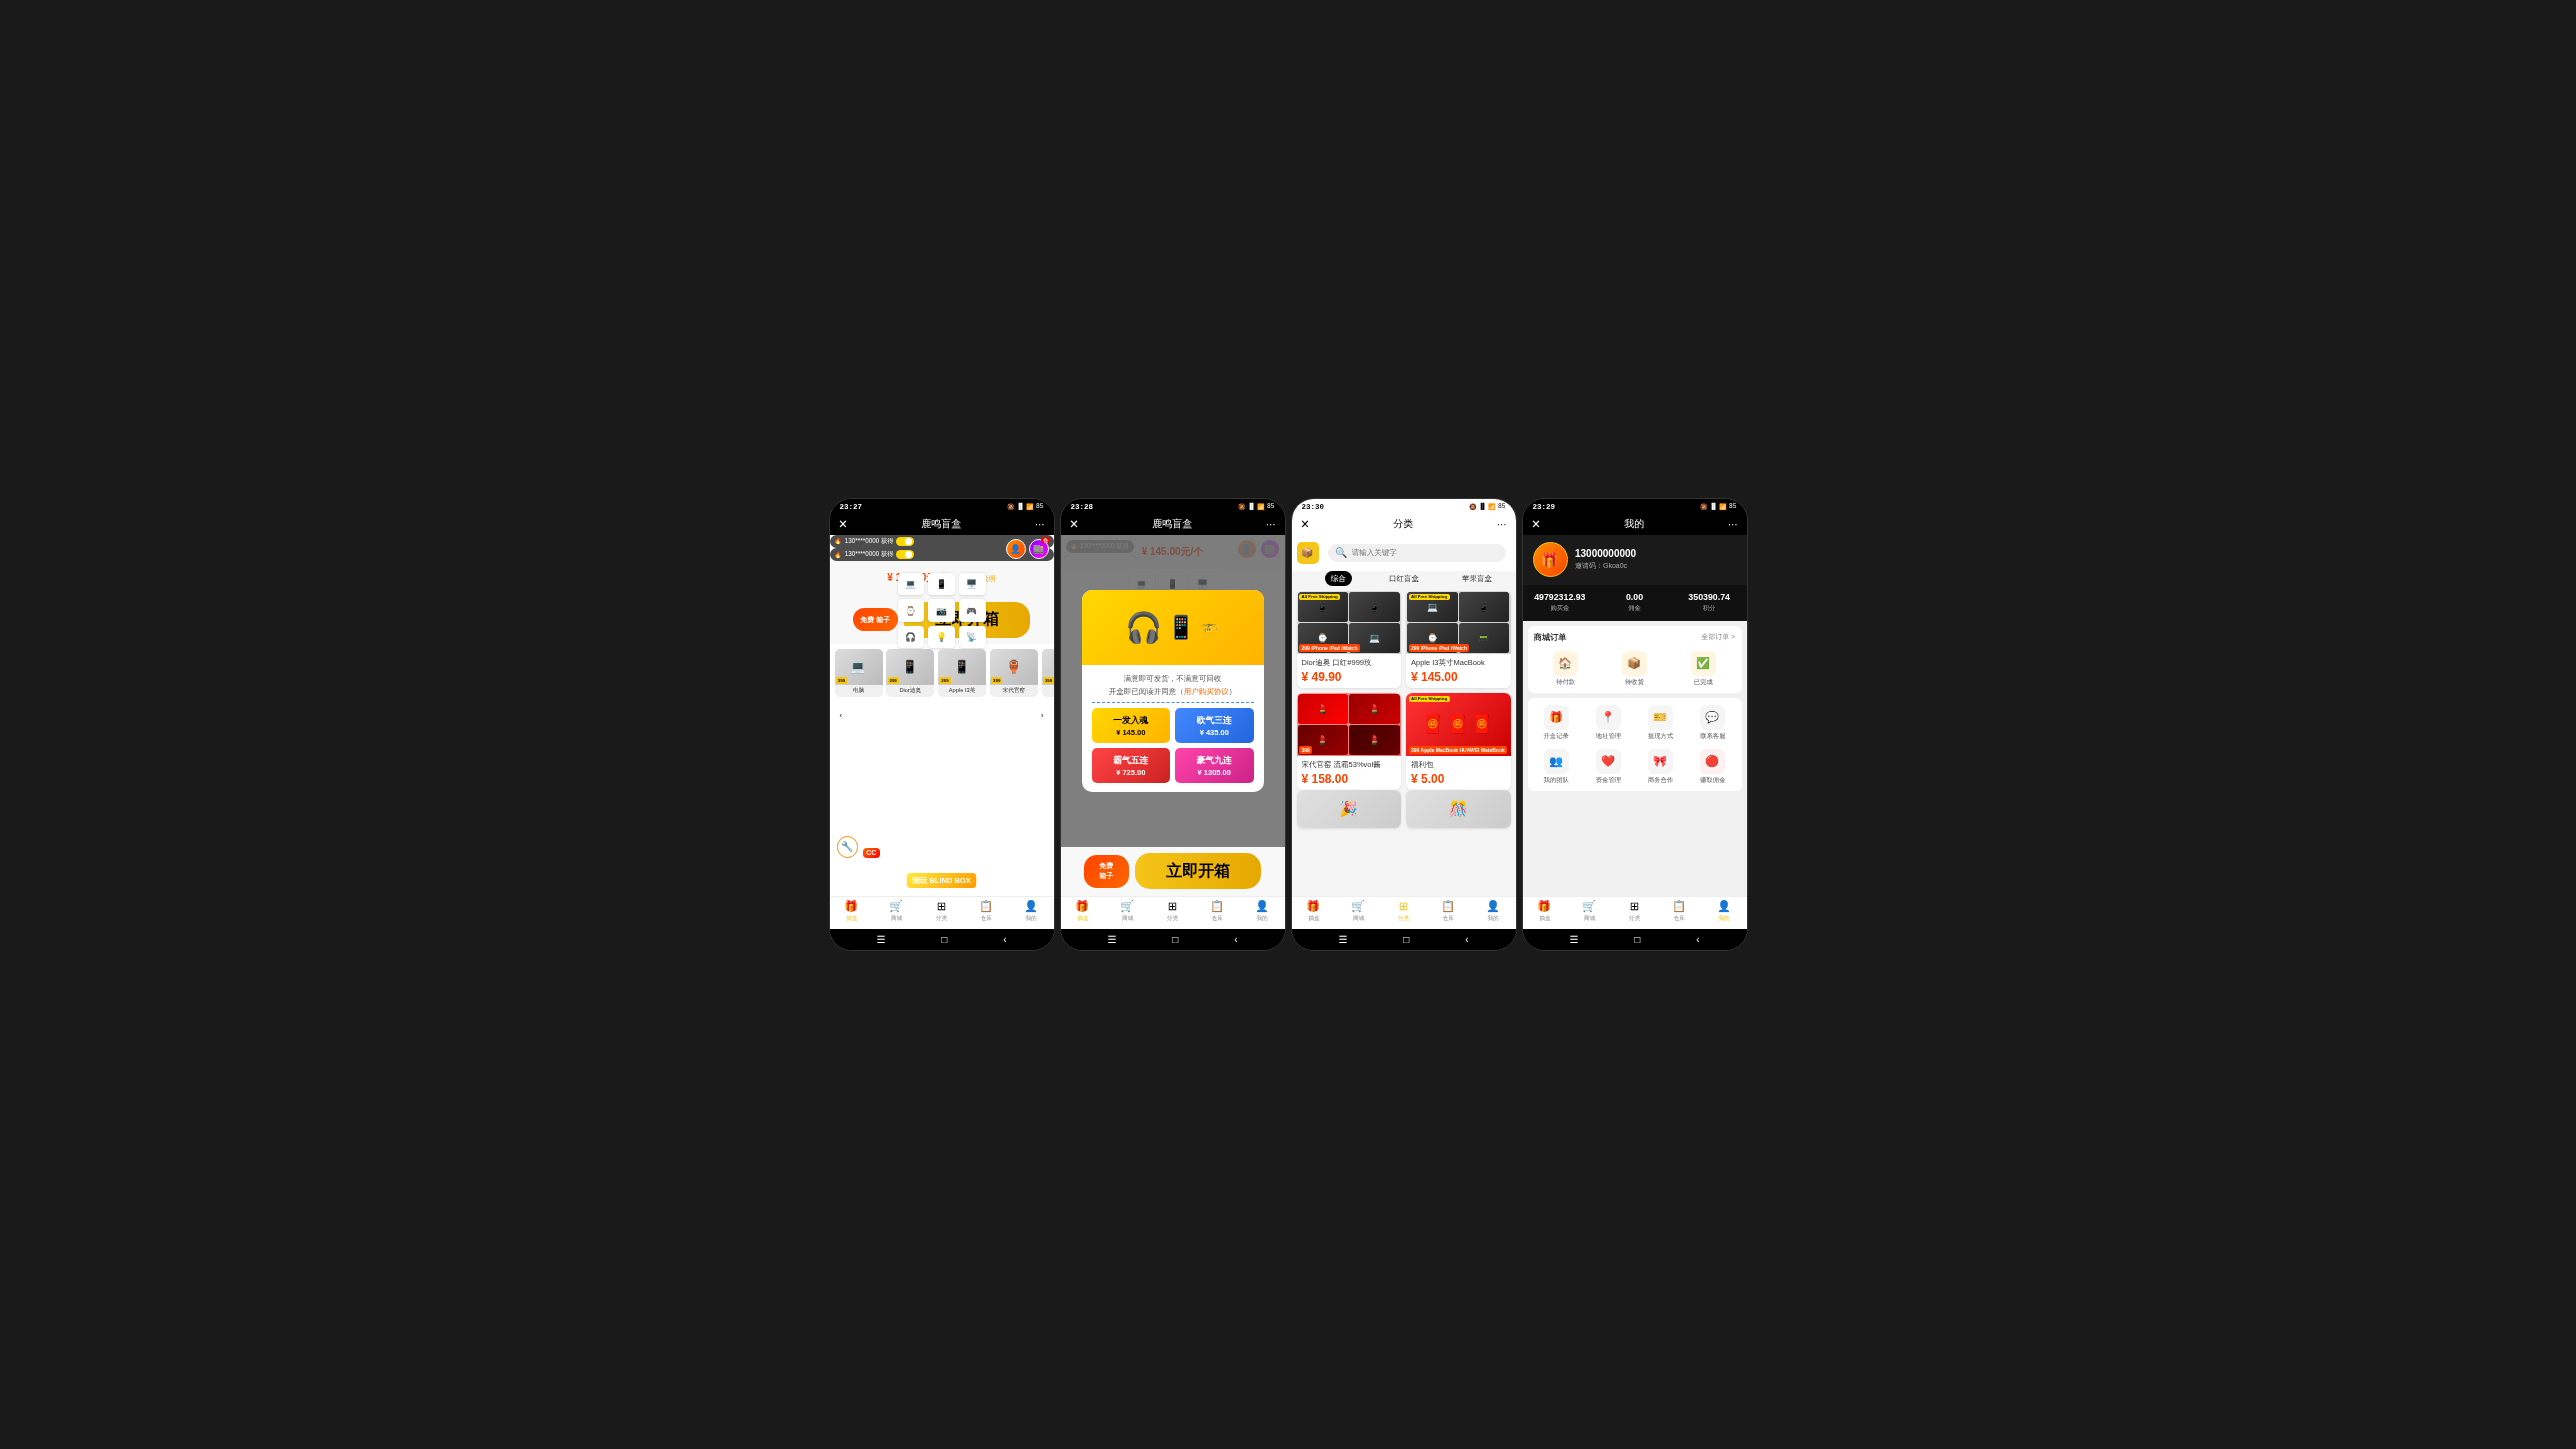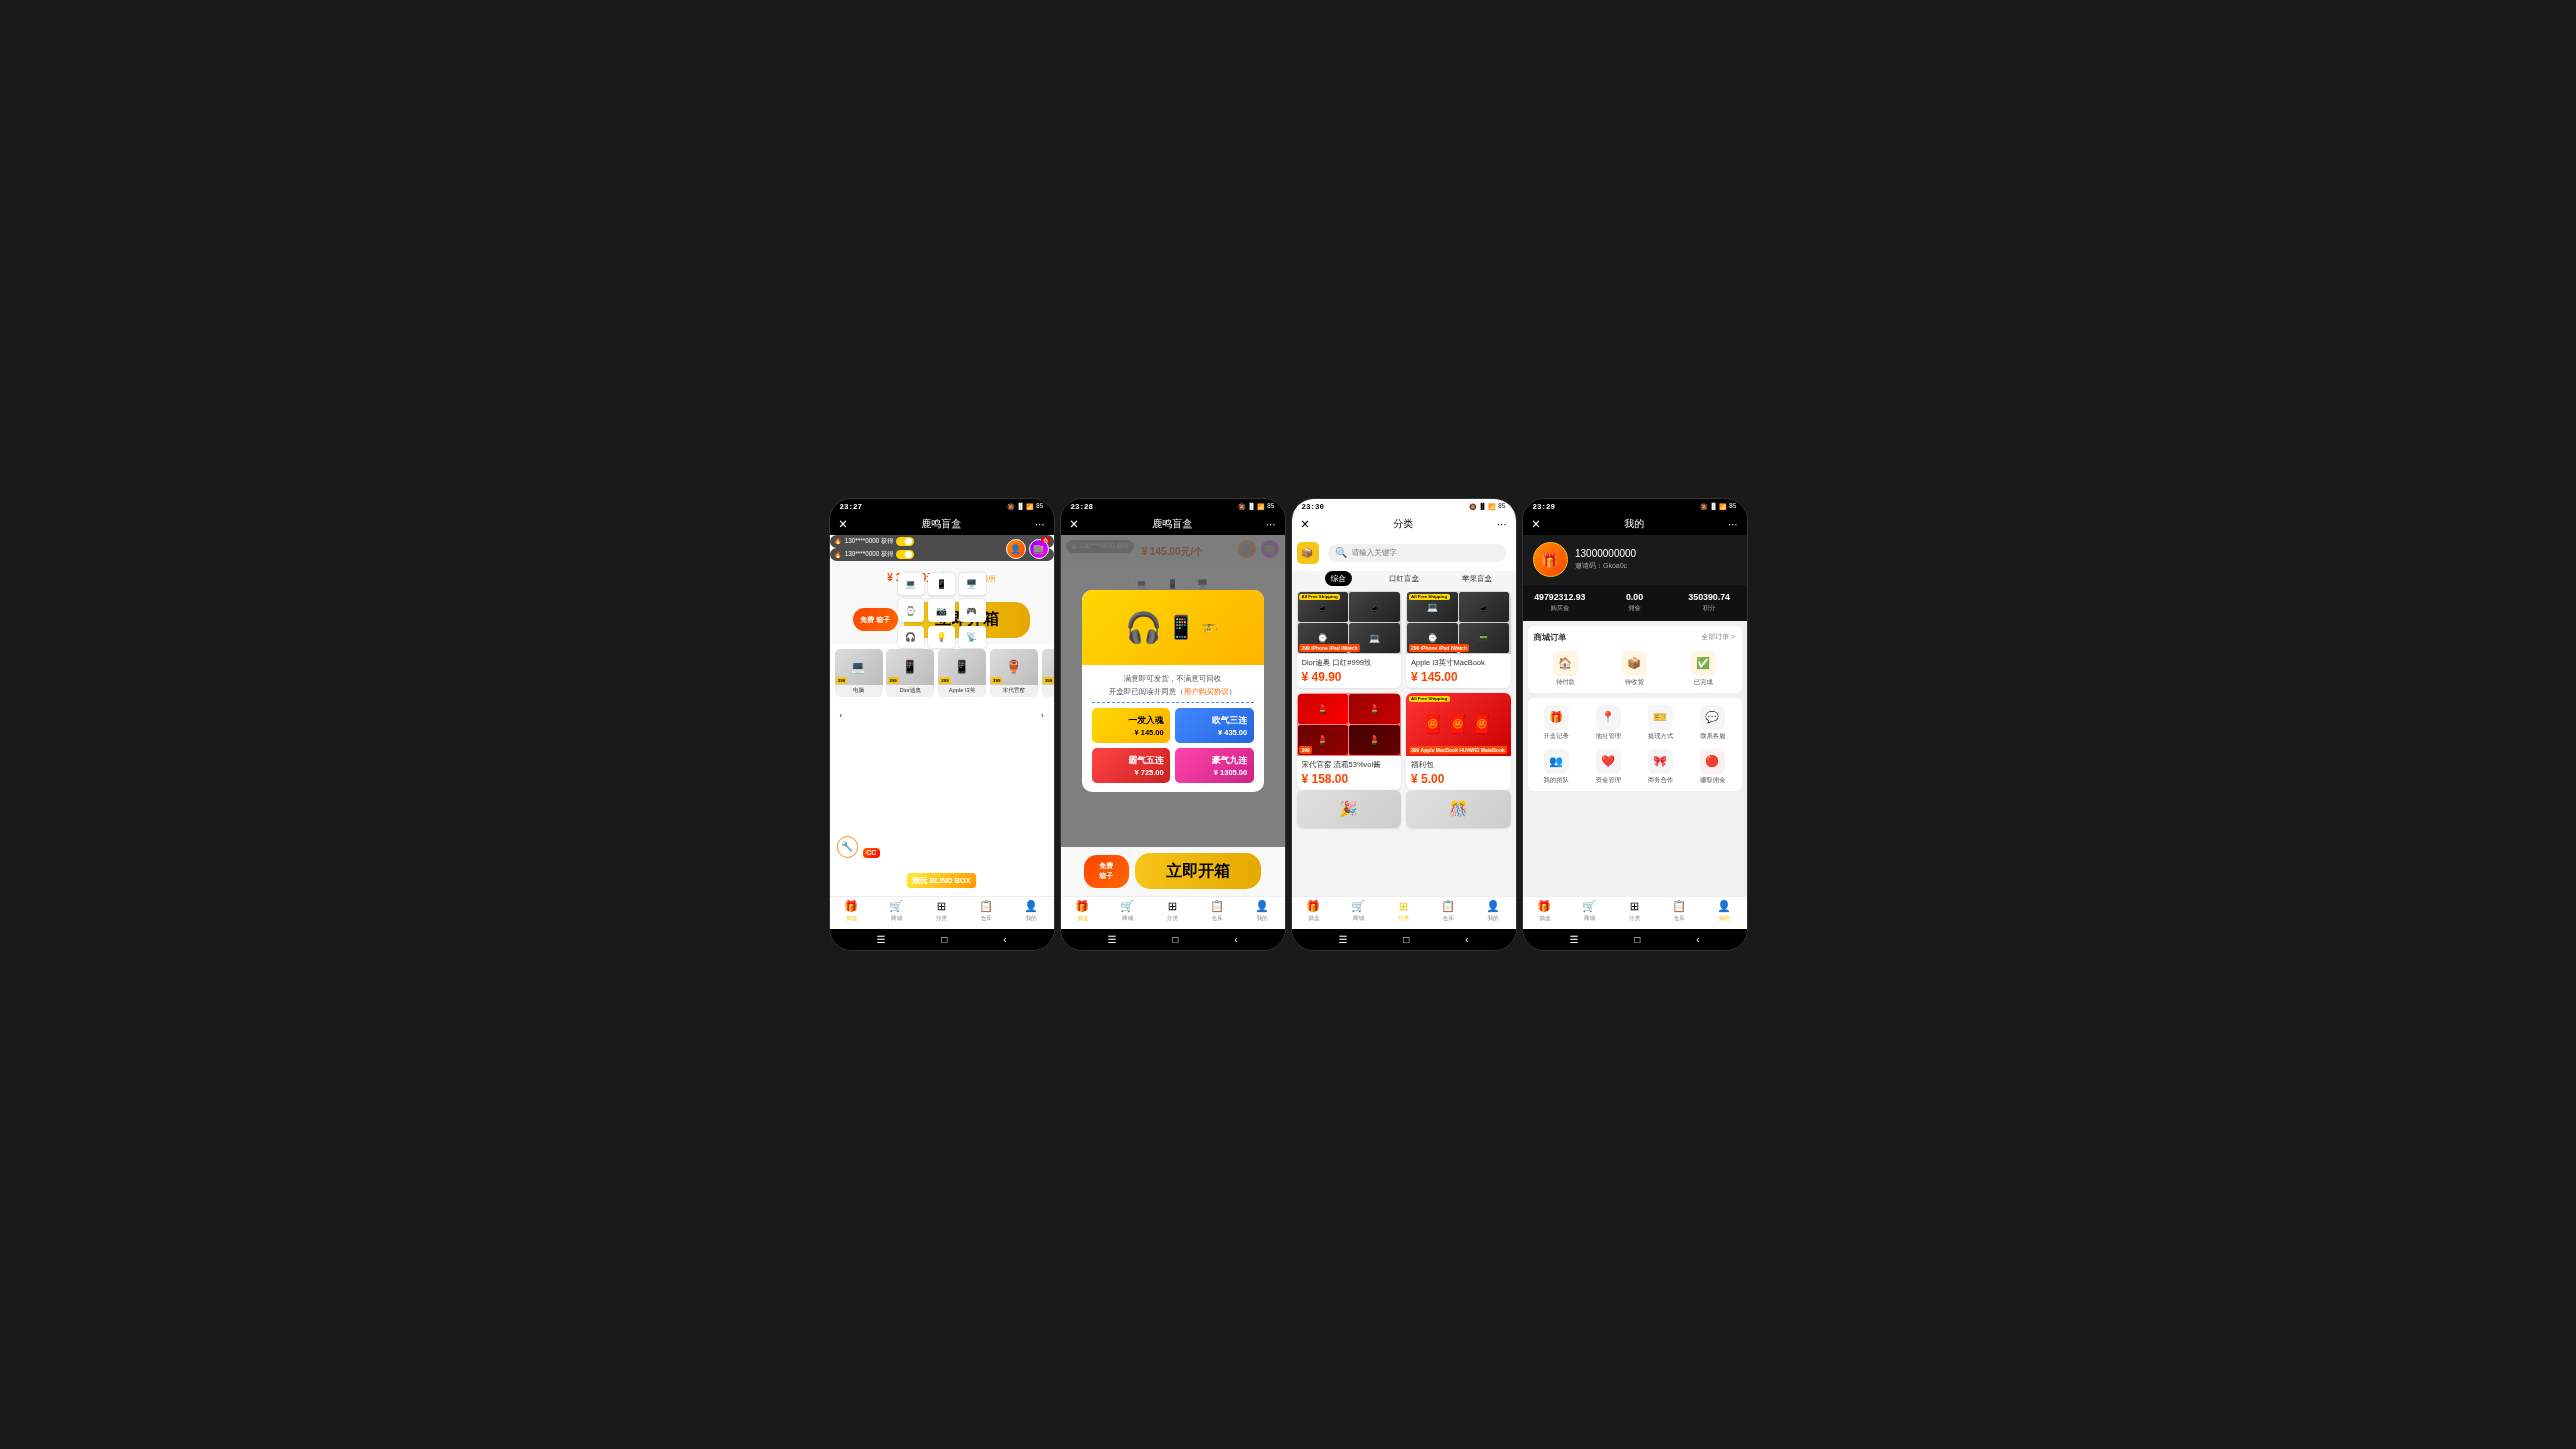--- a/index.html
+++ b/index.html
@@ -298,21 +298,21 @@
       display: grid;
       grid-template-columns: 1fr 1fr;
       gap: 5px;
       margin-top: 5px;
     }
     .buy-btn {
       border: none;
       border-radius: 5px;
       padding: 6.3px;
       cursor: pointer;
-      text-align: right;
+      text-align: center;
       font-weight: 700;
     }
     .buy-btn .btn-title { font-size: 8.8px; }
     .buy-btn .btn-price { font-size: 7.5px; margin-top: 1.3px; }
     .buy-btn.yellow { background: linear-gradient(135deg, #ffd700, #ffb300); color: #000; }
     .buy-btn.blue { background: linear-gradient(135deg, #4488ff, #2266dd); color: #fff; }
     .buy-btn.red { background: linear-gradient(135deg, #ff4444, #cc2222); color: #fff; }
     .buy-btn.pink { background: linear-gradient(135deg, #ff44aa, #cc2288); color: #fff; }
 
     
@@ -463,21 +463,21 @@
       width: 35px;
       height: 35px;
       border-radius: 50%;
       background: linear-gradient(135deg, #ff8c00, #ff4500);
       display: flex;
       align-items: center;
       justify-content: center;
       font-size: 14px;
       border: 1.3px solid #f5c518;
     }
-    .my-info .phone-num { font-size: 10px; font-weight: 400; }
+    .my-info .phone-num { font-size: 10px; font-weight: 700; }
     .my-info .invite-code { font-size: 7px; color: #aaa; margin-top: 1.9px; }
     .stats-row {
       display: grid;
       grid-template-columns: 1fr 1fr 1fr;
       background: #111;
       padding: 7.5px 0;
     }
     .stat-item {
       text-align: center;
       color: #fff;

